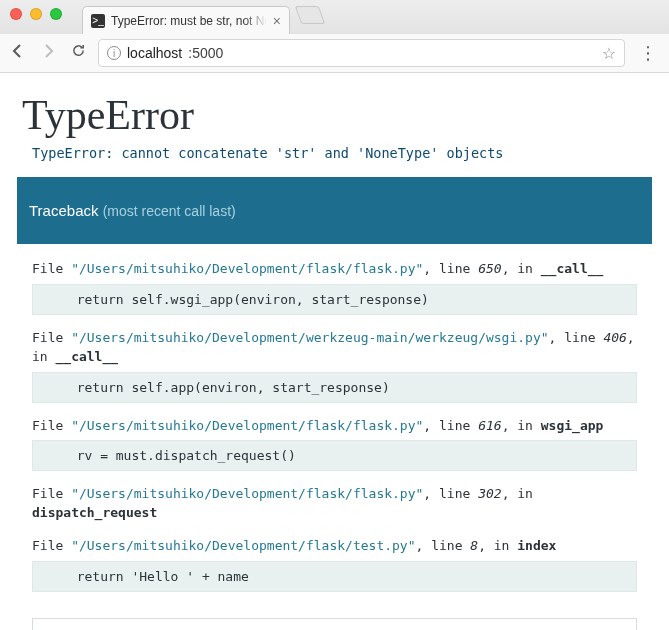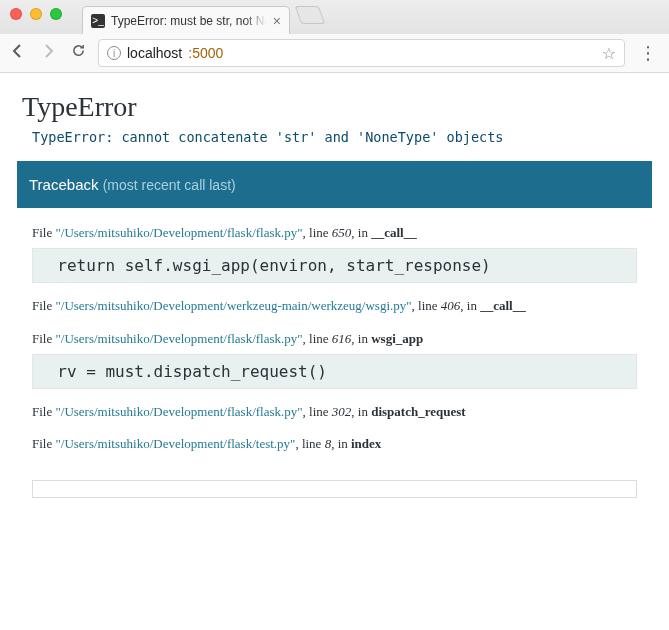--- a/index.html
+++ b/index.html
@@ -124,85 +124,84 @@
       width: 14px;
       height: 14px;
       border: 1px solid #8a8a8a;
       border-radius: 50%;
       font-size: 10px;
       color: #8a8a8a;
       display: flex;
       align-items: center;
       justify-content: center;
     }
-    .omnibox .url-secondary { color: #a16207; }
+    .omnibox .url-secondary { color: #404040; }
     .omnibox .star {
       margin-left: auto;
       color: #8a8a8a;
       font-size: 16px;
     }
     .menu-dots {
       color: #5a5a5a;
       font-size: 18px;
       padding: 0 4px;
     }
     
     .page {
       padding: 18px 22px 10px 22px;
     }
     h1.error-title {
       font-family: Georgia, "Times New Roman", serif;
       font-weight: normal;
-      font-size: 28px;
+      font-size: 42px;
       color: #2b3238;
       margin-bottom: 6px;
     }
     .error-subtitle {
       font-family: "Menlo", "Consolas", monospace;
       font-size: 13.5px;
       color: #0c4a6e;
       margin-bottom: 16px;
       padding-left: 10px;
     }
     .traceback-header {
       background: #1d6d8e;
       color: #fff;
-      padding: 15px 12px;
+      padding: 25px 12px;
       font-size: 15px;
       margin-left: -5px;
       margin-right: -5px;
     }
     .traceback-header .muted {
       color: #a9d0df;
       font-size: 14px;
     }
     .frames {
       padding: 16px 10px 8px 10px;
     }
     .frame {
       margin-bottom: 14px;
       font-size: 13px;
       font-family: "Menlo", "Consolas", monospace;
       color: #2b3238;
     }
     .frame-location {
       margin-bottom: 5px;
       line-height: 1.45;
-      font-family: Liberation Serif, serif;
     }
     .frame-location .kw { color: #2b3238; }
     .frame-location .path { color: #247a94; }
     .frame-location .lineno { font-style: italic; }
     .frame-location .fn { font-weight: 600; color: #2b3238; }
     .code-line {
       background: #e9f0f0;
       border: 1px solid #dfe7e7;
-      padding: 7px 5px;
+      padding: 7px 28px;
       font-family: "Menlo", "Consolas", monospace;
-      font-size: 16px;
+      font-size: 13px;
       white-space: pre;
       color: #2b3238;
     }
     .console {
       margin: 4px 10px 0 10px;
       border: 1px solid #d7dddd;
       background: #fff;
       padding: 8px 10px;
       font-family: "Menlo", "Consolas", monospace;
       font-size: 13px;
@@ -278,20 +277,21 @@
 
     <div class="frame">
       <div class="frame-location">
         <span class="kw">File</span>
         <span class="path">"/Users/mitsuhiko/Development/werkzeug-main/werkzeug/wsgi.py"</span>,
         <span class="kw">line</span>
         <span class="lineno">406</span>,
         <span class="kw">in</span>
         <span class="fn">__call__</span>
       </div>
+      <div class="code-line">  return self.app(environ, start_response)</div>
     </div>
 
     <div class="frame">
       <div class="frame-location">
         <span class="kw">File</span>
         <span class="path">"/Users/mitsuhiko/Development/flask/flask.py"</span>,
         <span class="kw">line</span>
         <span class="lineno">616</span>,
         <span class="kw">in</span>
         <span class="fn">wsgi_app</span>
@@ -312,20 +312,21 @@
 
     <div class="frame">
       <div class="frame-location">
         <span class="kw">File</span>
         <span class="path">"/Users/mitsuhiko/Development/flask/test.py"</span>,
         <span class="kw">line</span>
         <span class="lineno">8</span>,
         <span class="kw">in</span>
         <span class="fn">index</span>
       </div>
+      <div class="code-line">  return 'Hello ' + name</div>
     </div>
 
   </div>
 
   <div class="console">
     
     
     
     
   </div>

